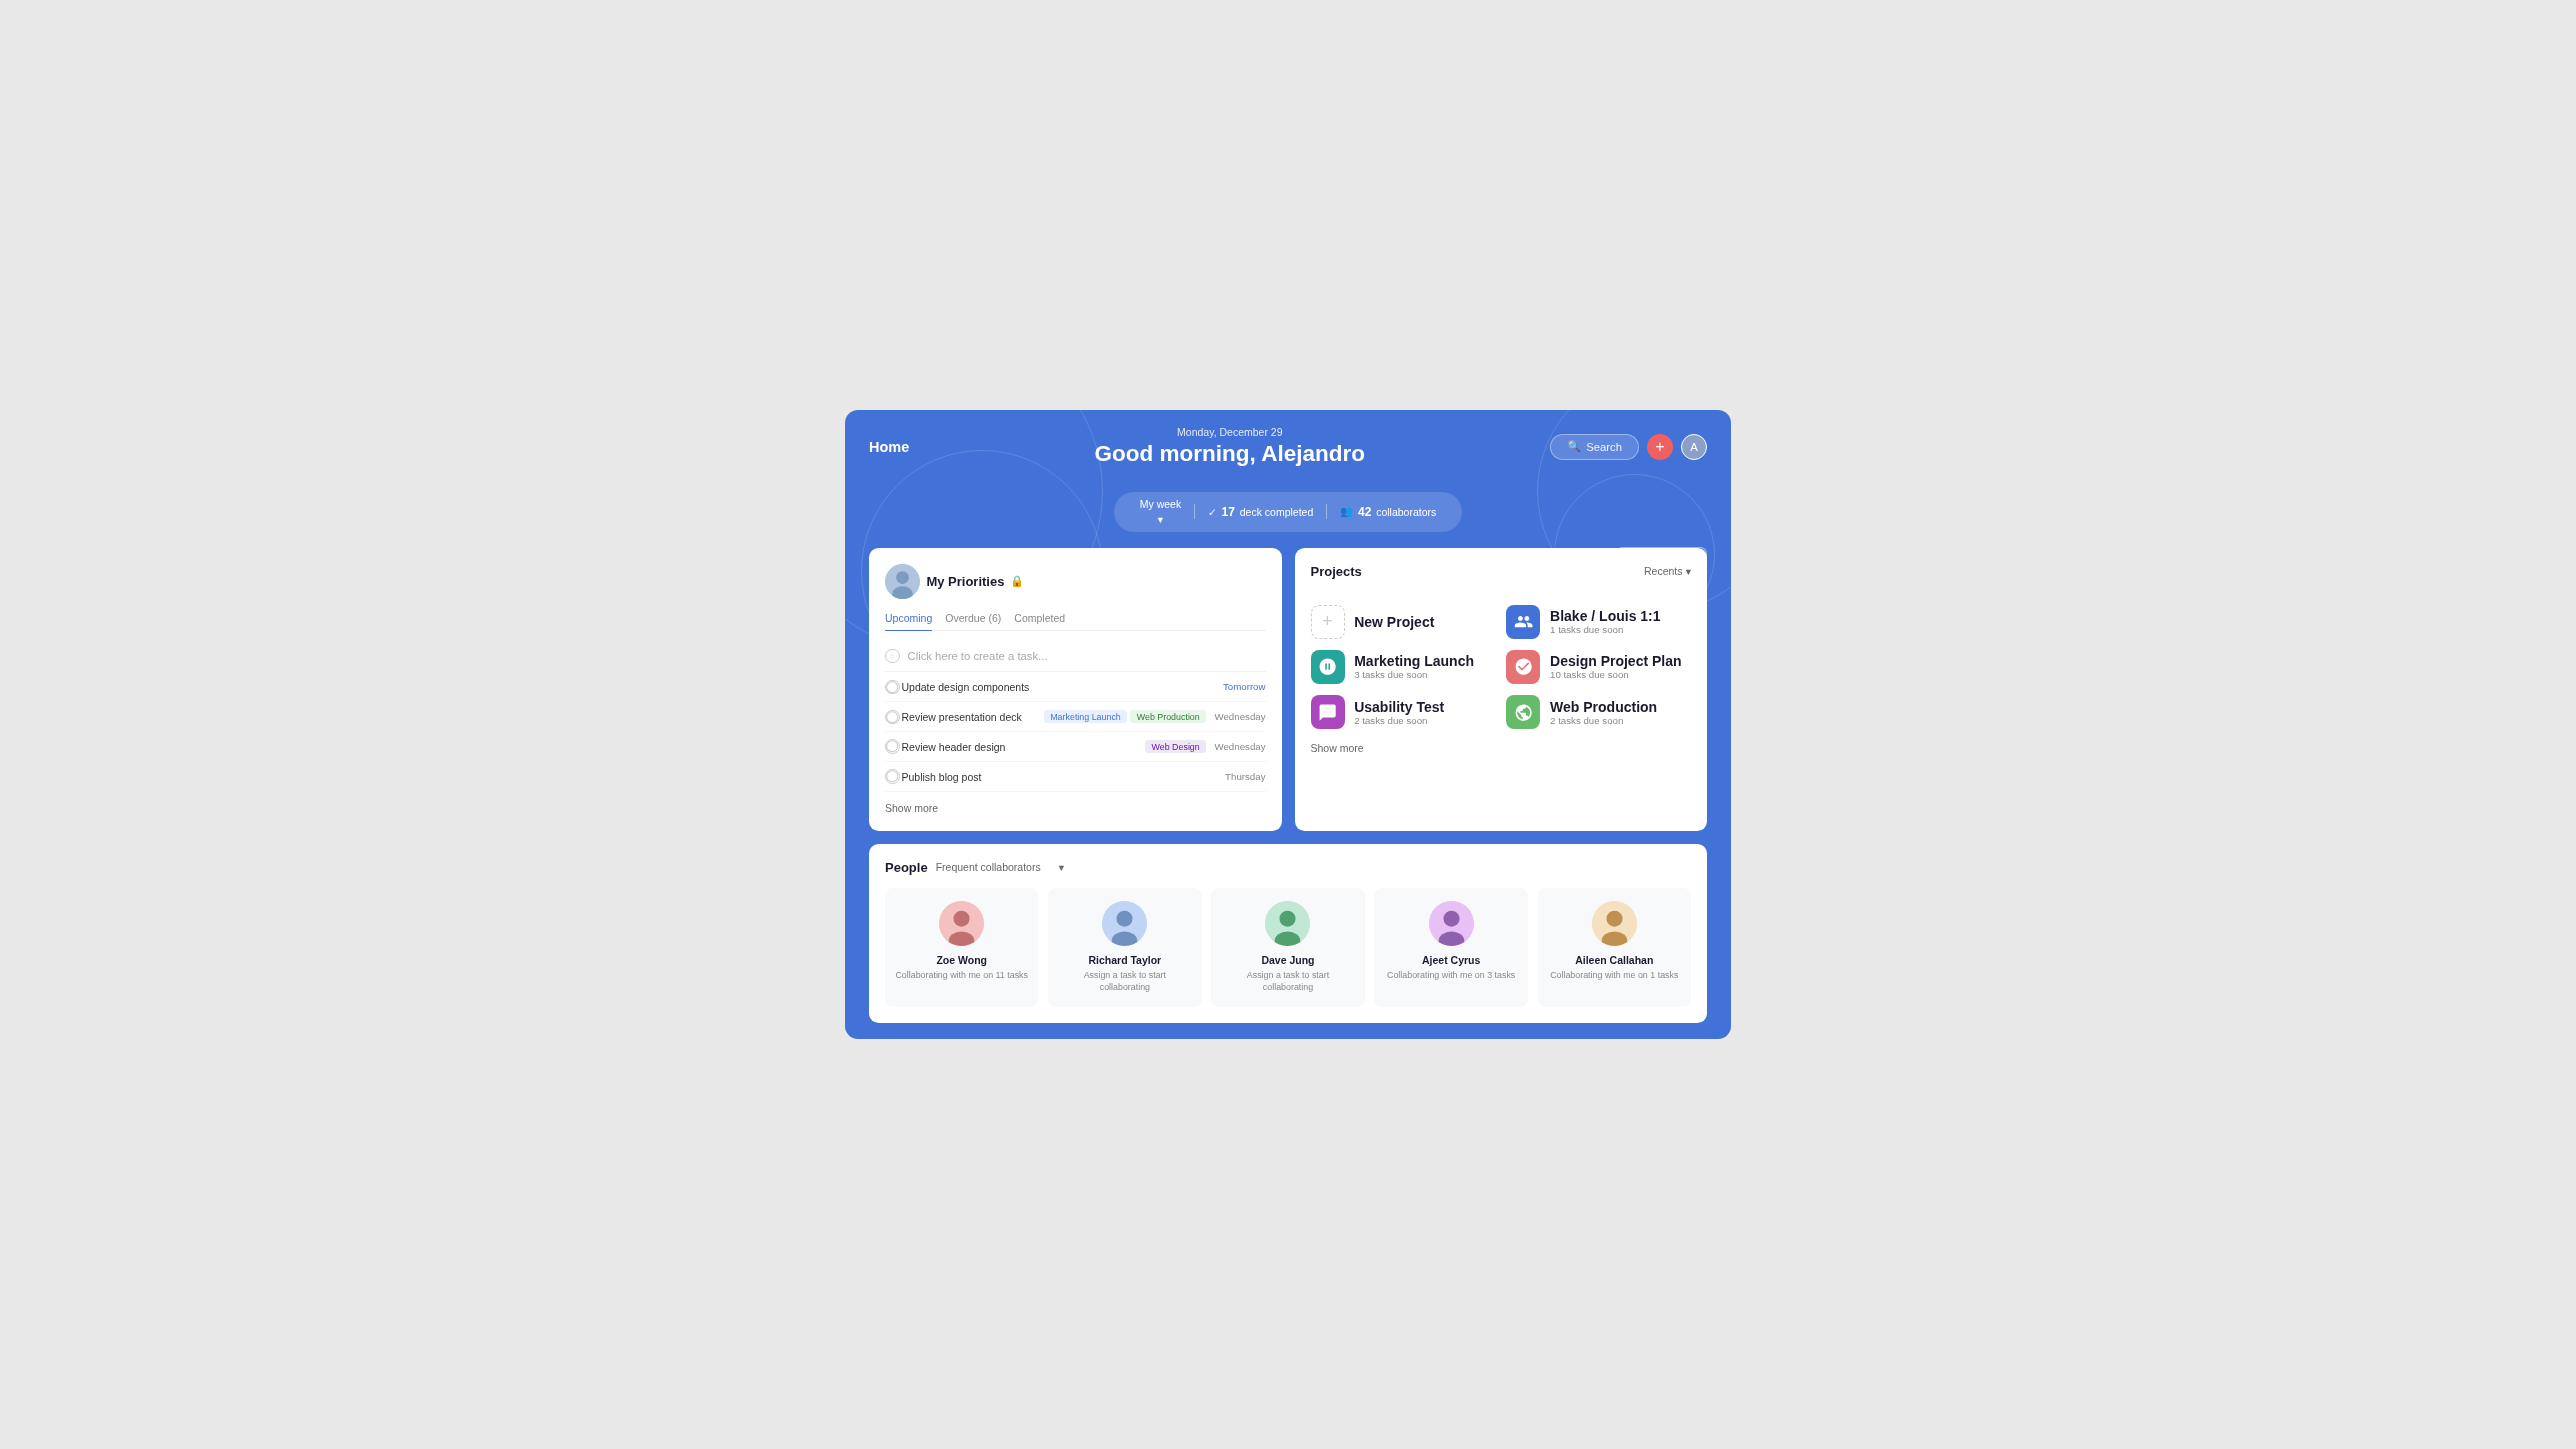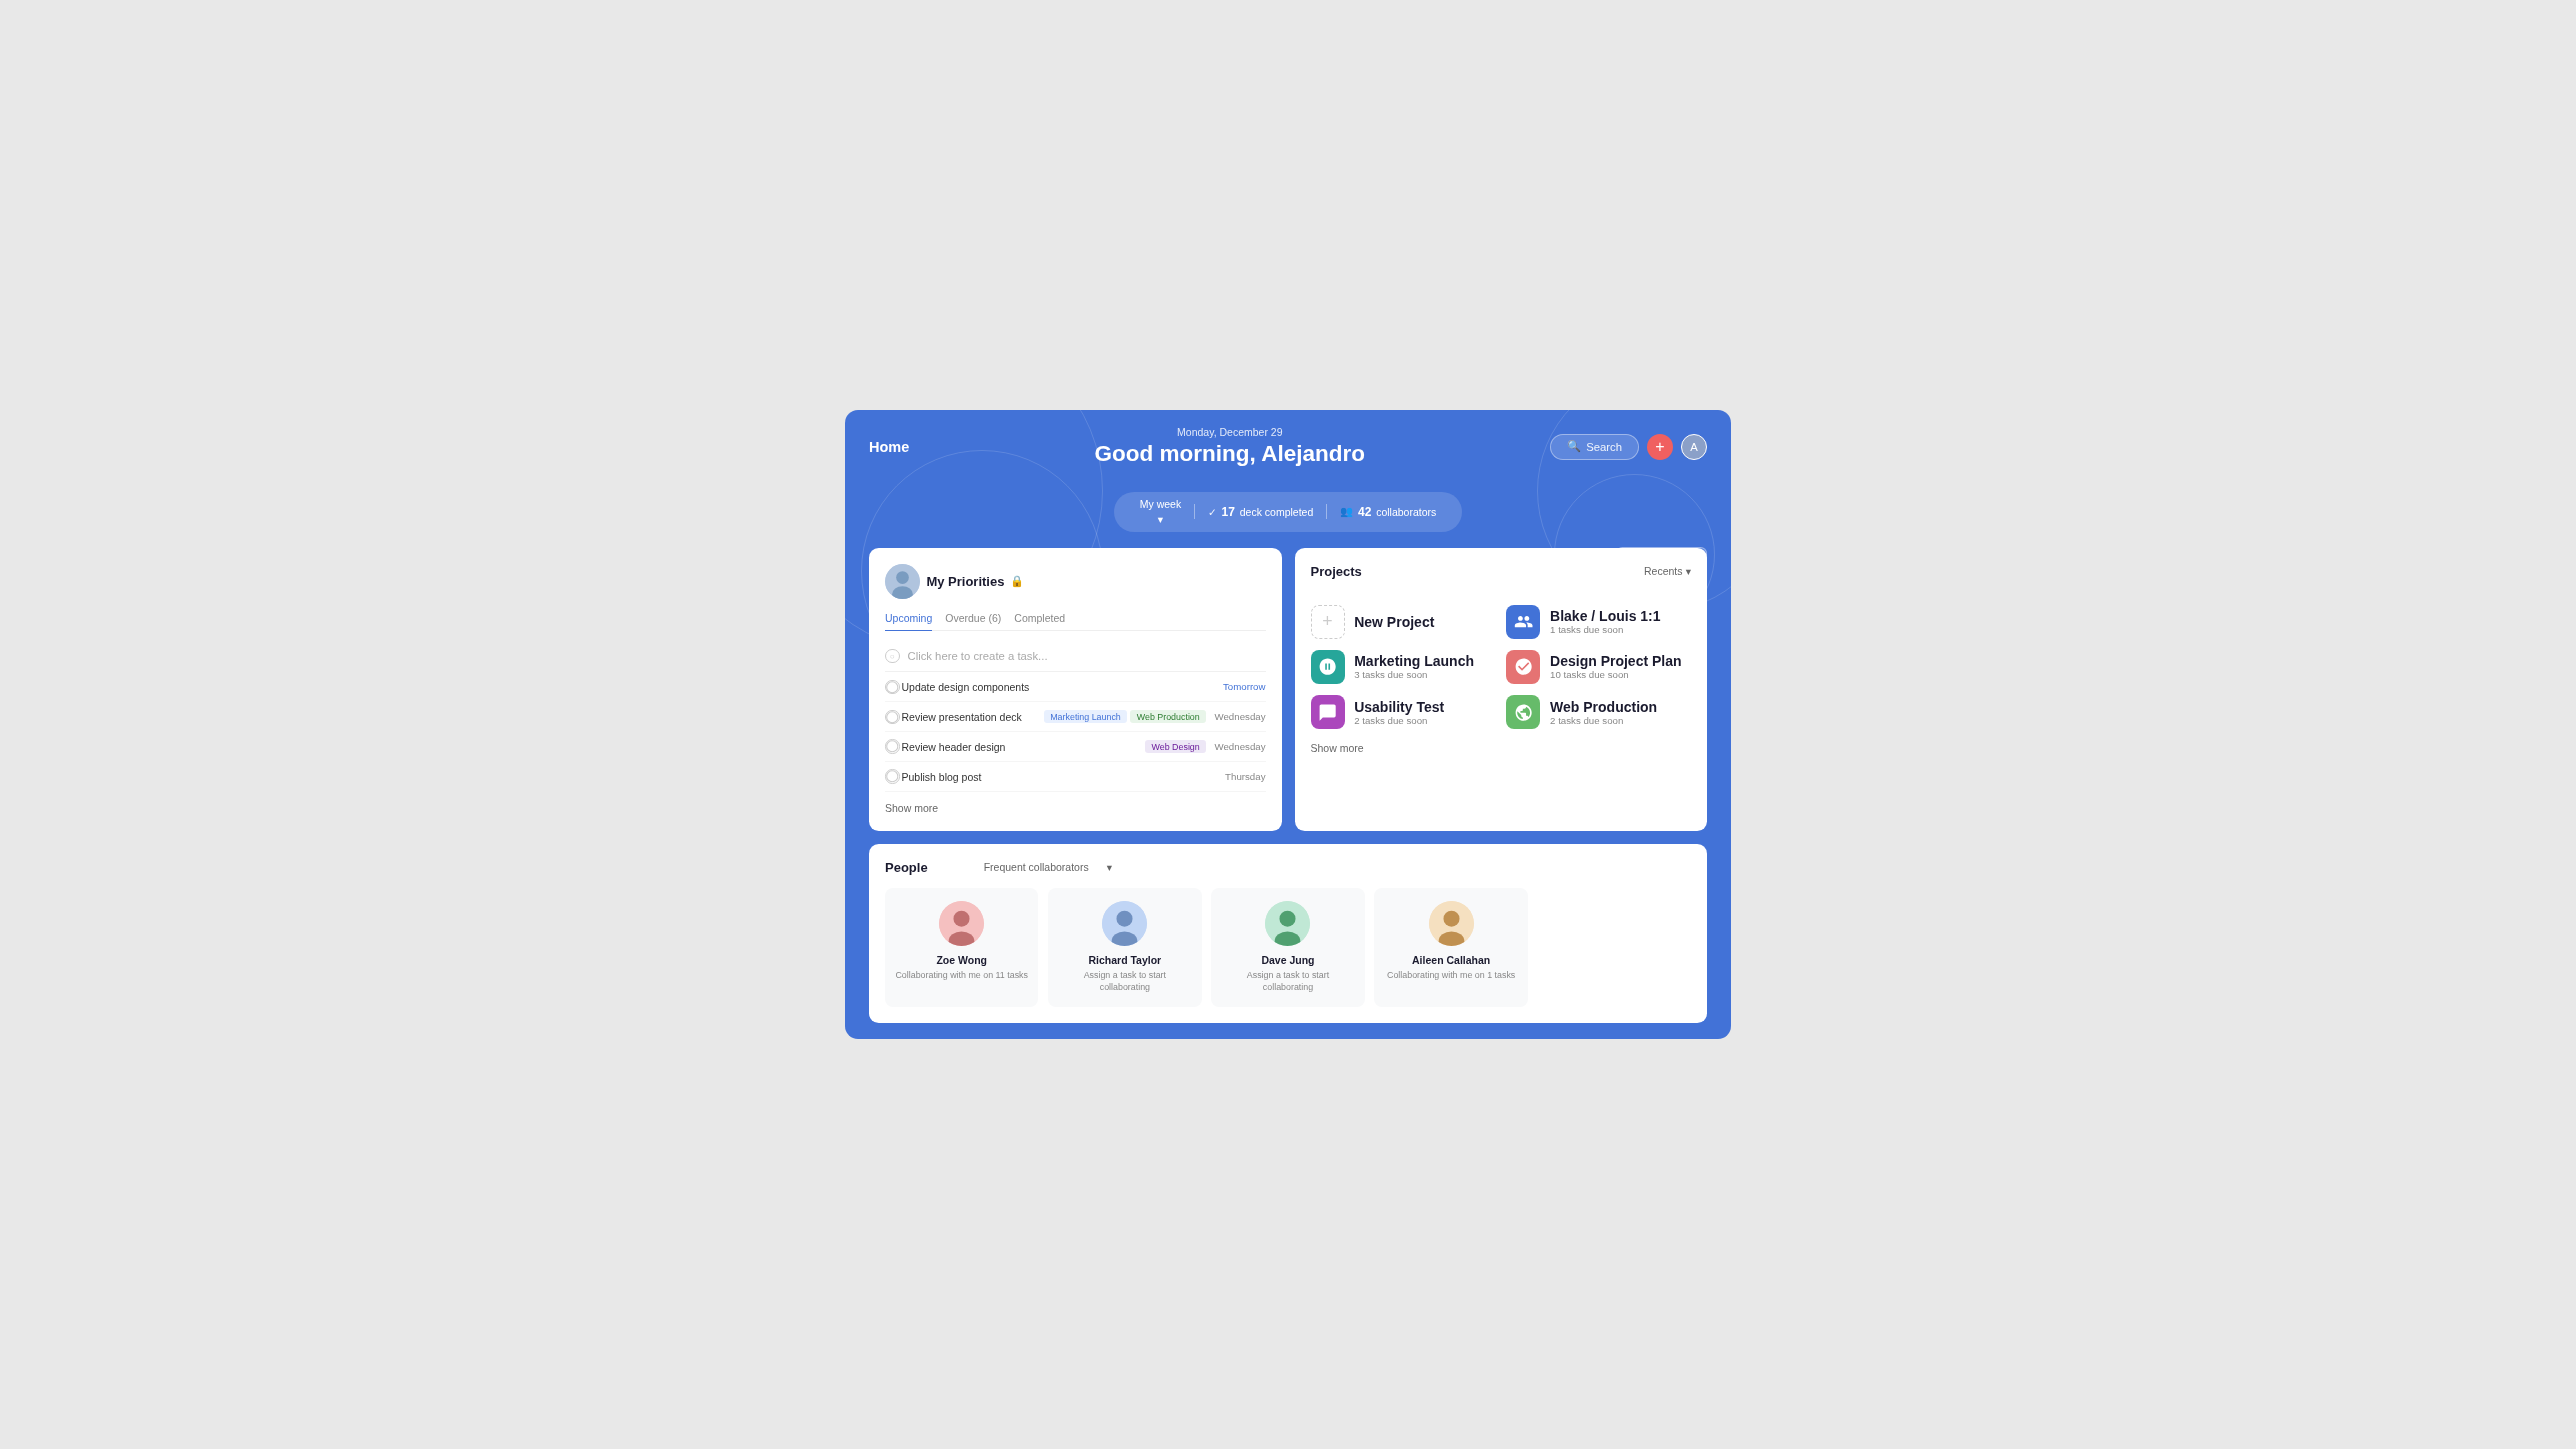--- a/index.html
+++ b/index.html
@@ -346,21 +346,20 @@
       font-weight: 600;
       color: #1a1a2e;
     }
     .collab-selector {
       display: flex;
       align-items: flex-end;
       gap: 18px;
       font-size: 10.5px;
       color: #666;
       cursor: pointer;
-      margin-left: 48px;
     }
     .people-grid {
       display: grid;
       grid-template-columns: repeat(5, 1fr);
       gap: 9.7px;
     }
     .person-card {
       background: #f8f9fa;
       border-radius: 8px;
       padding: 13px 9.7px;
@@ -669,20 +668,31 @@
             <svg width="45" height="45" viewBox="0 0 56 56">
               <circle cx="28" cy="28" r="28" fill="#c0e8d5"></circle>
               <circle cx="28" cy="22" r="10" fill="#50a070"></circle>
               <ellipse cx="28" cy="50" rx="16" ry="12" fill="#50a070"></ellipse>
             </svg>
           </div>
           <div class="person-name">Dave Jung</div>
           <div class="person-desc">Assign a task to start collaborating</div>
         </div>
 
+        <div class="person-card">
+          <div class="person-avatar av-ajeet">
+            <svg width="45" height="45" viewBox="0 0 56 56">
+              <circle cx="28" cy="28" r="28" fill="#e8c0f5"></circle>
+              <circle cx="28" cy="22" r="10" fill="#9060b0"></circle>
+              <ellipse cx="28" cy="50" rx="16" ry="12" fill="#9060b0"></ellipse>
+            </svg>
+          </div>
+          <div class="person-name">Ajeet Cyrus</div>
+          <div class="person-desc">Collaborating with me on 3 tasks</div>
+        </div>
 
         <div class="person-card">
           <div class="person-avatar av-aileen">
             <svg width="45" height="45" viewBox="0 0 56 56">
               <circle cx="28" cy="28" r="28" fill="#f5e0c0"></circle>
               <circle cx="28" cy="22" r="10" fill="#c09050"></circle>
               <ellipse cx="28" cy="50" rx="16" ry="12" fill="#c09050"></ellipse>
             </svg>
           </div>
           <div class="person-name">Aileen Callahan</div>

